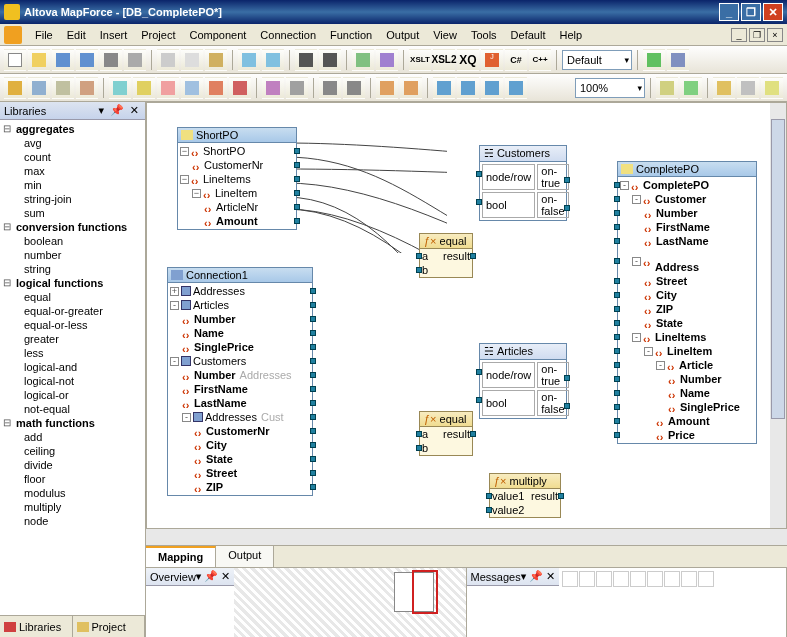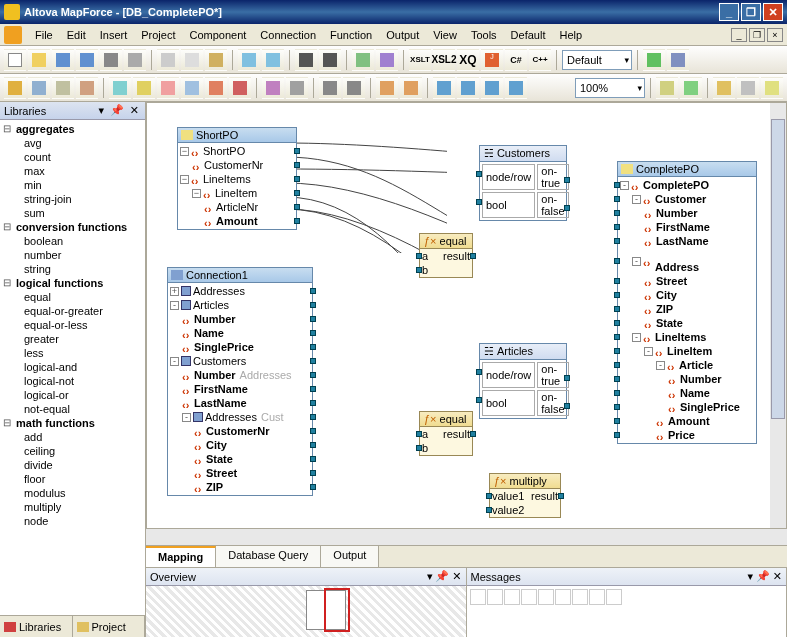--- a/index.html
+++ b/index.html
@@ -79,21 +79,21 @@
 
 
 .map-tabs { height:22px; display:flex; background:#ece9d8; border-top:1px solid #aca899; }
 .map-tab { padding:3px 12px; border-right:1px solid #aca899; background:#f8f8f4; }
 .map-tab.active { background:#fff; font-weight:bold; border-top:2px solid #f0a020; }
 .doc-tabs { height:20px; display:flex; background:#ece9d8; align-items:center; padding:0 4px; }
 .doc-tab { padding:2px 10px; background:#fff; border:1px solid #aca899; display:flex; align-items:center; gap:3px; }
 
 
 .bottom-panels { height:70px; display:flex; border-top:1px solid #aca899; }
-.panel { border-right:1px solid #aca899; display:flex; flex-direction:column; background:#fff; }
+.panel { border-right:1px solid #aca899; display:flex; flex-direction:row; background:#fff; }
 .panel-hd { height:18px; background:linear-gradient(#eef2f8,#dde4f0); display:flex; align-items:center; padding:0 4px; border-bottom:1px solid #99a; }
 .panel-hd .controls { margin-left:auto; display:flex; gap:3px; font-size:9px; }
 .overview-body { flex:1; background:repeating-linear-gradient(45deg,#e8e8e8,#e8e8e8 3px,#fff 3px,#fff 6px); position:relative; }
 .overview-mini { position:absolute; left:160px; top:4px; width:40px; height:40px; background:#fff; border:1px solid #888; }
 .overview-rect { position:absolute; left:178px; top:2px; width:26px; height:44px; border:2px solid #d02020; }
 .msg-body { flex:1; background:#fff; padding:2px; }
 .msg-tb { display:flex; gap:1px; padding:1px; }
 .msg-tb div { width:16px; height:16px; border:1px solid #ccc; }
 
 
@@ -711,21 +711,20 @@
       </div>
 
       <div class="canvas-scroll-v">
           <div class="thumb"></div>
         </div>
     </div>
     <div class="canvas-scroll-h"></div>
 
     <div class="map-tabs">
       <div class="map-tab active">Mapping</div>
-      <div class="map-tab">Database Query</div>
       <div class="map-tab">Output</div>
     </div>
 
     <div class="bottom-panels">
       <div class="panel" style="width:50%">
         <div class="panel-hd">
           <span>Overview</span>
           <div class="controls">
               <div>▾</div>
               <div>📌</div>

